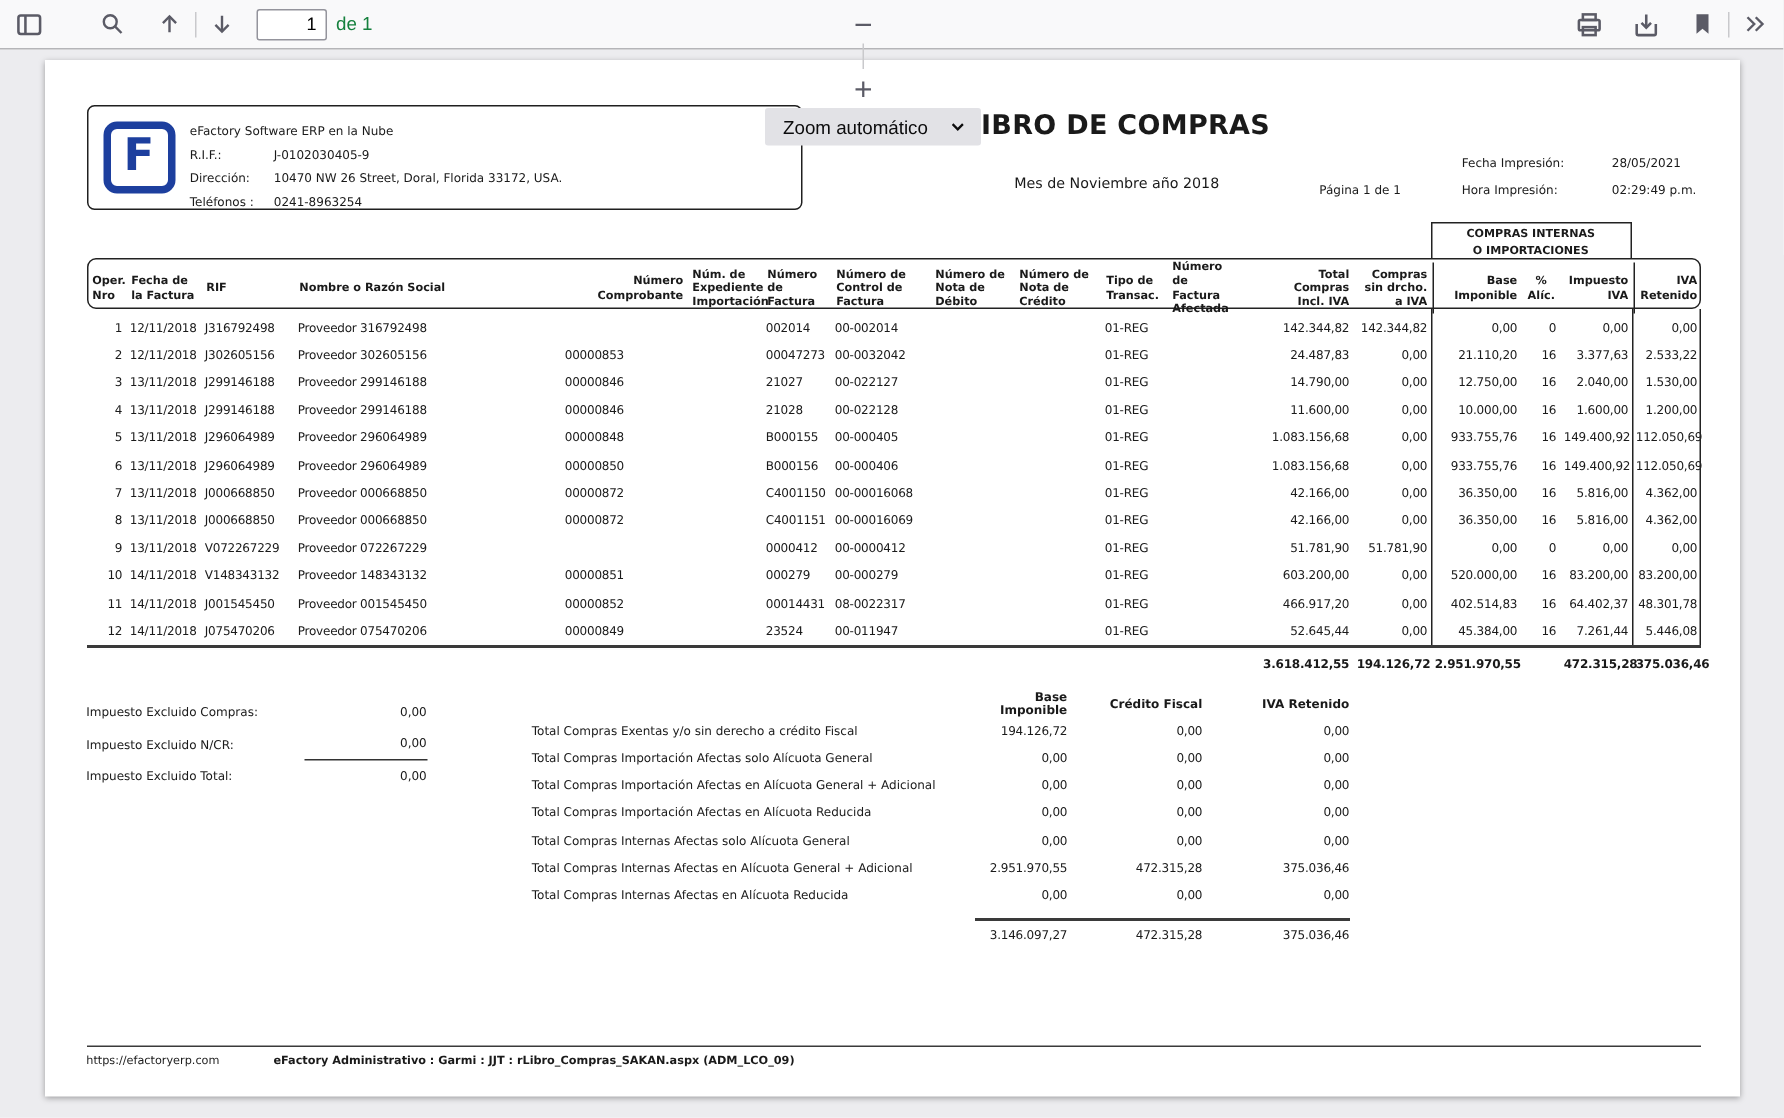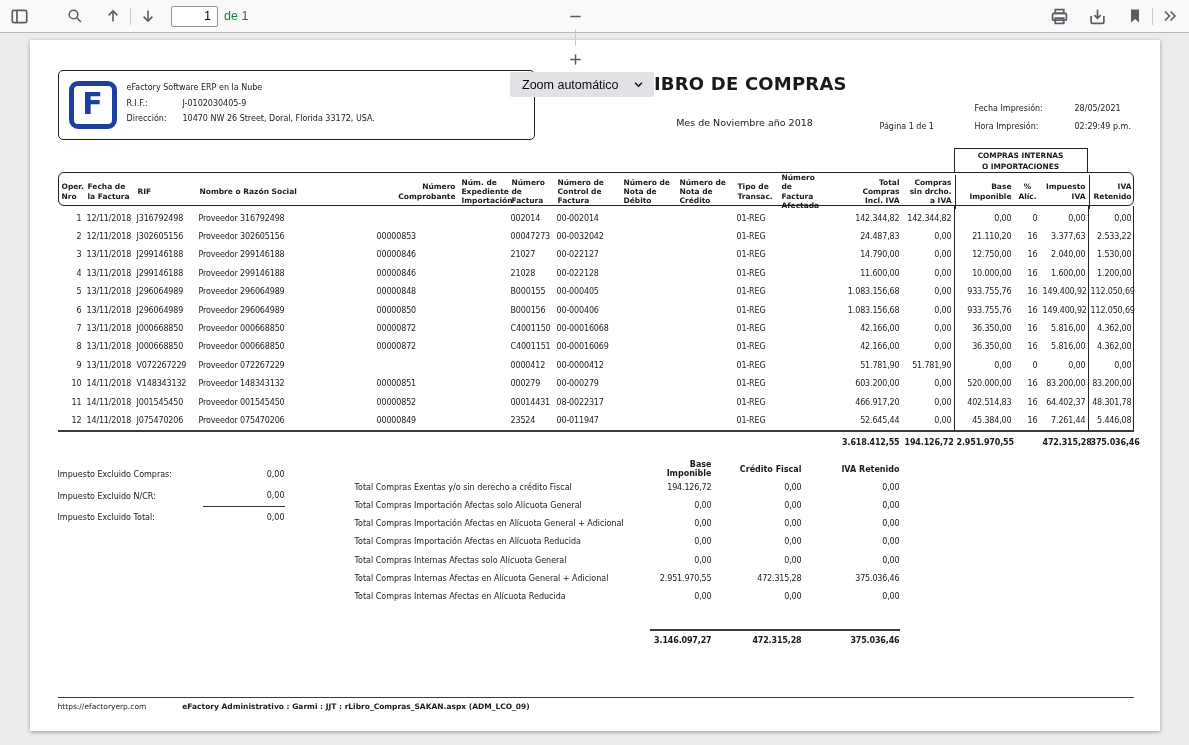--- a/index.html
+++ b/index.html
@@ -88,21 +88,21 @@
             display:flex; align-items:center; justify-content:flex-end; }
 
   
   .summary { position:absolute; left:325px; top:420px; font-size:8px; }
   .sum-head { font-weight:bold; height:20px; }
   .sum-head div { text-align:right; }
   .sum-cells { display:grid; grid-template-columns:295px 62px 90px 98px;
                height:18.2px; align-items:center; }
   .sum-cells .mv { text-align:right; letter-spacing:-.15px; }
   .sum-total { display:grid; grid-template-columns:295px 62px 90px 98px;
-               margin-top:23px; font-weight:bold; }
+               margin-top:6px; font-weight:normal; }
   .sum-total .mv { text-align:right; border-top:2px solid #3a3a3a; padding-top:5px;
                    letter-spacing:-.15px; }
 
   
   .pfooter { position:absolute; left:28px; right:26px; top:657px;
              border-top:1px solid #3a3a3a; padding-top:4px; display:flex;
              gap:36px; font-size:7.5px; }
   .pfooter .info { font-weight:bold; }
 </style>
 </head>
@@ -205,20 +205,24 @@
         <div class="company-row name-row">
           <span>eFactory Software ERP en la Nube</span>
         </div>
         <div class="company-row">
           <span>R.I.F.:</span>
           <span>J-0102030405-9</span>
         </div>
         <div class="company-row">
           <span>Dirección:</span>
           <span>10470 NW 26 Street, Doral, Florida 33172, USA.</span>
+        </div>
+        <div class="company-row">
+          <span>Teléfonos :</span>
+          <span>0241-8963254</span>
         </div>
       </div>
     </div>
 
     <div class="title-block">
       <div class="report-title">LIBRO DE COMPRAS</div>
       <div class="report-subtitle">Mes de Noviembre año 2018</div>
     </div>
 
     <div class="meta">

